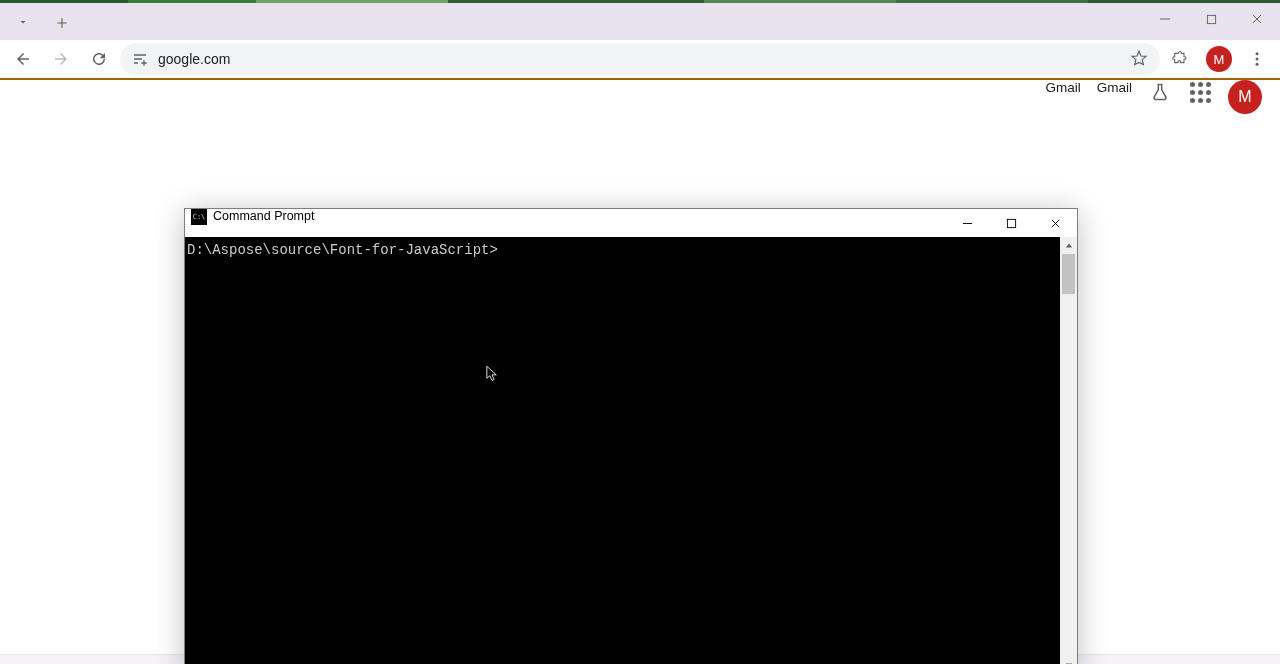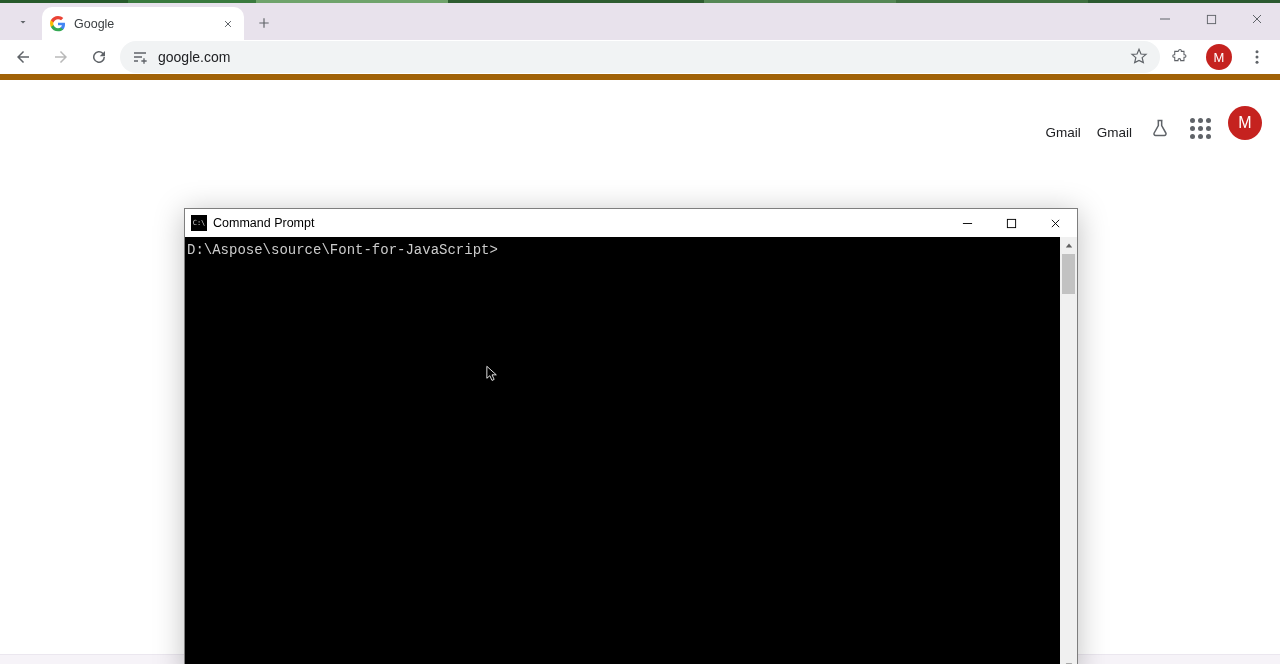--- a/index.html
+++ b/index.html
@@ -69,21 +69,21 @@
   }
   .win-btn {
     width:46px;height:32px;
     display:flex;align-items:center;justify-content:center;
     color:#5f6368;
   }
   
   .toolbar {
     height: 40px;
     background: #fff;
-    border-bottom: 6px solid #a16207;
+    border-bottom: 2px solid #a16207;
     display:flex;align-items:center;
     padding: 0 6px;
     gap: 4px;
   }
   .nav-icon {
     width:34px;height:34px;display:flex;align-items:center;justify-content:center;
     color:#5f6368;border-radius:50%;
   }
   .nav-icon.disabled { color:#b9b9b9; }
   .omnibox {
@@ -103,21 +103,21 @@
     background:#c5221f;color:#fff;
     display:flex;align-items:center;justify-content:center;
     font-size:13px;font-weight:500;
   }
   
   .content {
     flex:1; position:relative; background:#fff;
   }
   .google-header {
     position:absolute; top:0; right:0;
-    height:60px; display:flex; align-items:flex-end;
+    height:60px; display:flex; align-items:flex-start;
     padding-right:18px; gap:16px;
     font-size:13.5px; color:#202124;margin-left:27px;
   }
   .ghdr-link{color:#202124; cursor:pointer;}
   .ghdr-icon{width:24px;height:24px;display:flex;align-items:center;justify-content:center;color:#5f6368;}
   .apps-grid{width:24px;height:24px;display:grid;grid-template-columns:repeat(3,5px);grid-template-rows:repeat(3,5px);gap:3px;align-content:center;justify-content:center;}
   .apps-grid span{width:5px;height:5px;border-radius:50%;background:#5f6368;}
   .avatar-large{
     width:34px;height:34px;border-radius:50%;
     background:#c5221f;color:#fff;
@@ -129,21 +129,21 @@
     position:absolute;
     left:184px; top:128px;
     width:894px; height:466px;
     background:#fff;
     border:1px solid #7e7e7e;
     box-shadow: 0 4px 28px rgba(0,0,0,0.25);
     display:flex;flex-direction:column;
   }
   .cmd-titlebar{
     height:28px;background:#fff;
-    display:flex;align-items:center;
+    display:flex;align-items:flex-start;
     padding-left:6px;
     font-size:12.5px;color:#000;
   }
   .cmd-icon{
     width:16px;height:16px;margin-right:6px;
     background:#000;
     display:flex;align-items:center;justify-content:center;
   }
   .cmd-icon::after{content:"C:\\";color:#ccc;font-size:7px;font-family:Consolas,monospace;}
   .cmd-title{flex:1;}
@@ -181,36 +181,20 @@
 <div class="desktop-strip"></div>
 
 <div class="chrome-window">
 
   <div class="tab-strip">
     <div class="tab-search">
       <svg width="12" height="12" viewBox="0 0 24 24">
           <path fill="currentColor" d="M7 10l5 5 5-5z"></path>
         </svg>
     </div>
-    <div class="tab">
-      <span class="favicon">
-        <svg width="16" height="16" viewBox="0 0 48 48">
-            <path fill="#4285F4" d="M45 24.5c0-1.6-.1-2.8-.4-4H24v7.5h11.9c-.5 3-2.2 5.5-4.8 7.2v6h7.7C43.3 37 45 31.3 45 24.5z"></path>
-            <path fill="#34A853" d="M24 46c6.5 0 11.9-2.1 15.8-5.8l-7.7-6c-2.1 1.4-4.9 2.3-8.1 2.3-6.2 0-11.5-4.2-13.4-9.8H2.7v6.2C6.6 40.7 14.7 46 24 46z"></path>
-            <path fill="#FBBC05" d="M10.6 26.7c-.5-1.4-.8-3-.8-4.7s.3-3.2.8-4.7v-6.2H2.7C1 14.7 0 18.2 0 22s1 7.3 2.7 10.9l7.9-6.2z"></path>
-            <path fill="#EA4335" d="M24 9.5c3.5 0 6.6 1.2 9.1 3.6l6.8-6.8C35.9 2.4 30.5 0 24 0 14.7 0 6.6 5.3 2.7 13.1l7.9 6.2c1.9-5.6 7.2-9.8 13.4-9.8z"></path>
-          </svg>
-      </span>
-      <span class="title">Google</span>
-      <span class="close">
-        <svg width="10" height="10" viewBox="0 0 24 24">
-            <path stroke="currentColor" stroke-width="2.4" d="M5 5l14 14M19 5L5 19"></path>
-          </svg>
-      </span>
-    </div>
     <div class="new-tab">
       <svg width="14" height="14" viewBox="0 0 24 24">
           <path stroke="currentColor" stroke-width="2" d="M12 4v16M4 12h16"></path>
         </svg>
     </div>
     <div class="win-controls">
       <div class="win-btn">
         <svg width="12" height="12" viewBox="0 0 12 12">
             <path stroke="currentColor" d="M1 6h10"></path>
           </svg>

